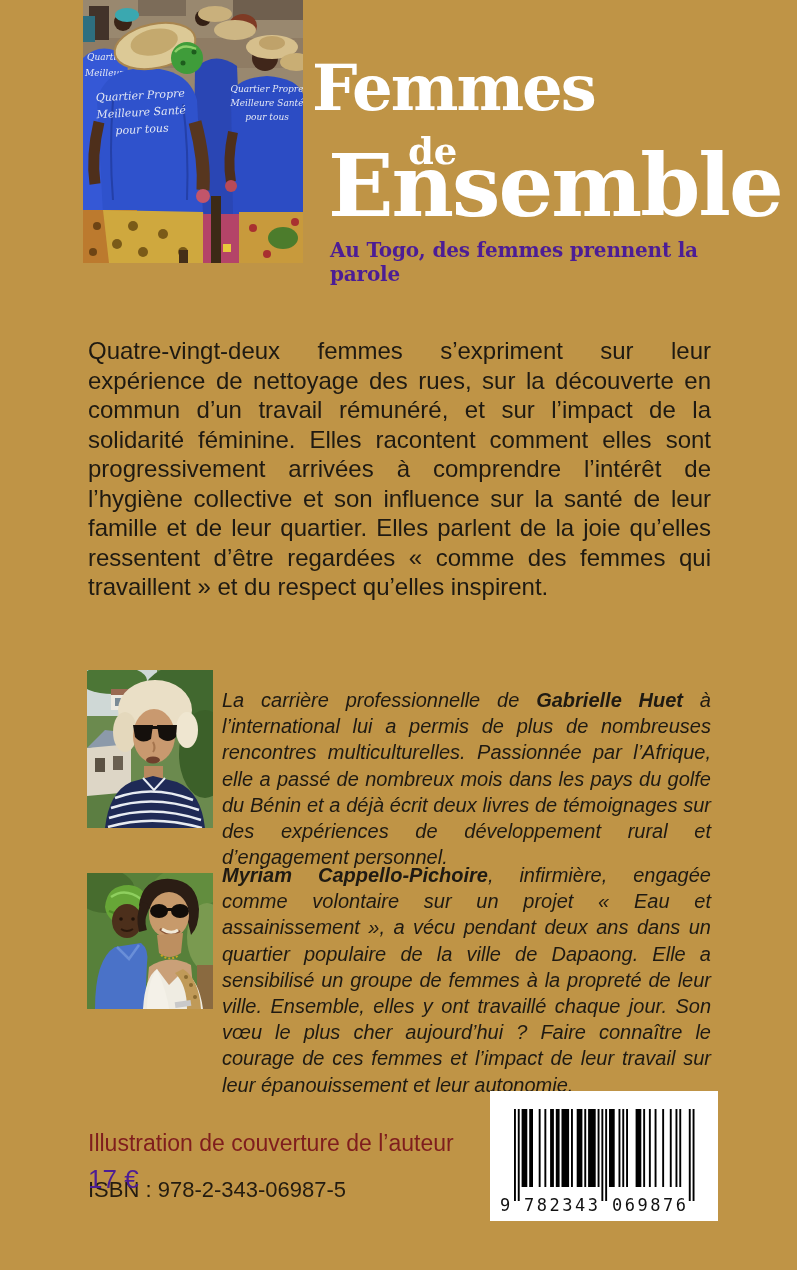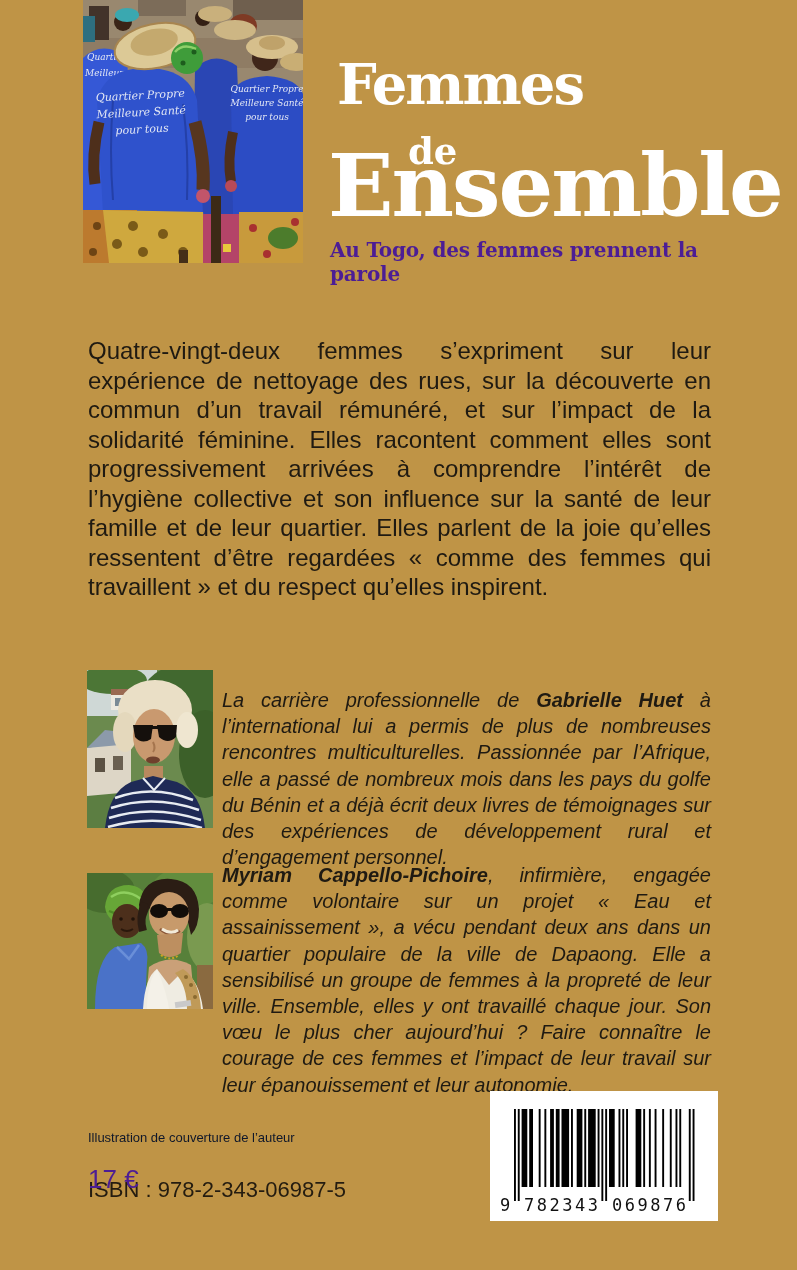--- a/index.html
+++ b/index.html
@@ -4,21 +4,21 @@
 <style>
   html,body{margin:0;padding:0;background:#888;}
   .page{
     position:relative;width:797px;height:1270px;margin:0 auto;
     background:#BF9446;overflow:hidden;
     font-family:"Liberation Sans",sans-serif;color:#201A12;
   }
   
   .cover-photo{position:absolute;left:83px;top:0;width:220px;height:263px;overflow:hidden;}
   .title-line{position:absolute;font-family:"DejaVu Serif",serif;font-weight:700;color:#FFFFFF;line-height:1;letter-spacing:-2px;}
-  .title-femmes{left:337px;top:56px;font-size:56px;}
+  .title-femmes{left:312px;top:56px;font-size:64px;}
   .title-de{left:408px;top:133px;font-size:37px;letter-spacing:0;}
   .title-dapaong{left:328px;top:143px;font-size:86px;}
   .subtitle{
     position:absolute;left:330px;top:238px;width:440px;
     font-family:"DejaVu Serif",serif;font-weight:700;font-size:20px;
     color:#4c1d95;letter-spacing:-0.2px;line-height:1.2;
   }
   
   .synopsis{
     position:absolute;left:88px;top:336px;width:623px;
@@ -30,21 +30,21 @@
   .bio-photo-2{left:87px;top:873px;width:126px;height:136px;}
   .bio-text{
     position:absolute;left:222px;width:489px;
     font-size:20px;line-height:26.2px;font-style:italic;
     text-align:justify;color:#1F1A12;
   }
   .bio-text-1{top:667px;}
   .bio-text-2{top:842px;}
   .bio-text strong{font-weight:700;}
   
-  .credit{position:absolute;left:88px;top:1130px;font-size:13px;color:#0f172a;}
+  .credit{position:absolute;left:88px;top:1130px;font-size:23px;color:#7f1d1d;}
   .isbn{position:absolute;left:88px;top:1177px;font-size:22px;color:#241C10;}
   .price{position:absolute;left:88px;top:1164px;font-size:26px;color:#4c1d95;}
   .barcode-box{position:absolute;left:490px;top:1091px;width:228px;height:130px;background:#FFFFFF;}
   svg{display:block;}
   .shirt-text{fill:#E3E7F4;font-family:"DejaVu Serif",serif;font-style:italic;}
   .barcode-digits{font-family:"DejaVu Sans Mono",monospace;font-size:17px;fill:#111;}
 </style>
 </head>
 <body>
 

